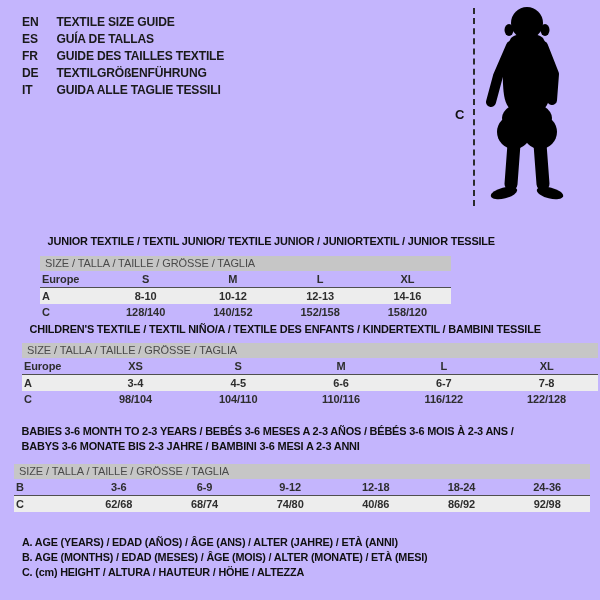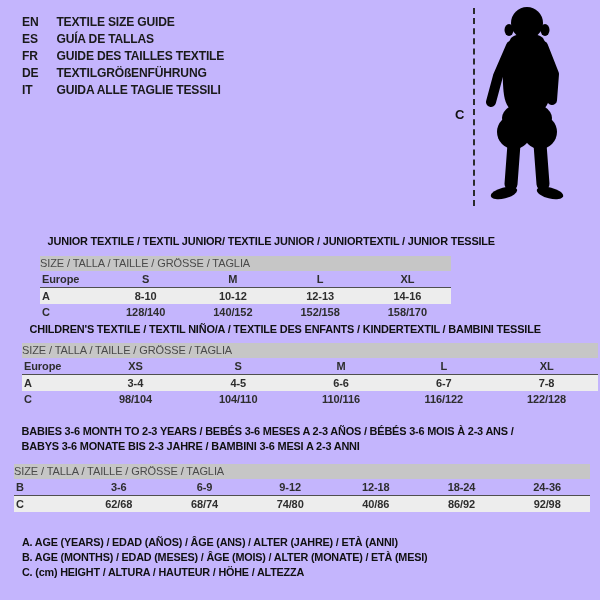--- a/index.html
+++ b/index.html
@@ -16,21 +16,21 @@
   .dashed-line{position:absolute;left:473px;top:8px;height:198px;width:0;border-left:2px dashed #2b2b2b;}
   .height-marker{position:absolute;left:455px;top:107px;font-weight:bold;font-size:13px;color:#111;}
   .baby-svg{position:absolute;left:478px;top:6px;}
 
   
   .sec{position:absolute;}
   .sec-title{font-weight:bold;font-size:11.5px;color:#101010;white-space:nowrap;
              letter-spacing:-0.2px;transform:scaleX(0.95);transform-origin:0 0;
              padding-left:8px;line-height:15px;}
   .size-bar{background:#c6c6c6;color:#4a4a4a;font-size:11px;line-height:15px;height:15px;
-            letter-spacing:-0.1px;}
+            padding-left:5px;letter-spacing:-0.1px;}
   table.size-table{border-collapse:collapse;table-layout:fixed;width:100%;font-weight:bold;}
   table.size-table td{font-size:11px;color:#2e2e2e;text-align:center;height:16px;padding:0;
                       vertical-align:middle;letter-spacing:-0.1px;}
   table.size-table td:first-child{text-align:left;padding-left:2px;}
   table.size-table col.label-col{width:62px;}
   tr.row-head td{border-bottom:1px solid #4f4f4f;}
   tr.row-alt td{background:#ededed;}
 
   .sec1{left:14px;top:234px;width:411px;margin-left:26px;}
   .sec1 .title-gap{height:7px;}
@@ -117,21 +117,21 @@
           <td>8-10</td>
           <td>10-12</td>
           <td>12-13</td>
           <td>14-16</td>
         </tr>
         <tr>
           <td>C</td>
           <td>128/140</td>
           <td>140/152</td>
           <td>152/158</td>
-          <td>158/170</td>
+          <td>158/120</td>
         </tr>
       </tbody>
     </table>
   </div>
 
   <div class="sec sec2">
     <div class="sec-title">CHILDREN'S TEXTILE / TEXTIL NIÑO/A / TEXTILE DES ENFANTS / KINDERTEXTIL / BAMBINI TESSILE</div>
     <div class="title-gap"></div>
     <div class="size-bar">SIZE / TALLA / TAILLE / GRÖSSE / TAGLIA</div>
     <table class="size-table">

